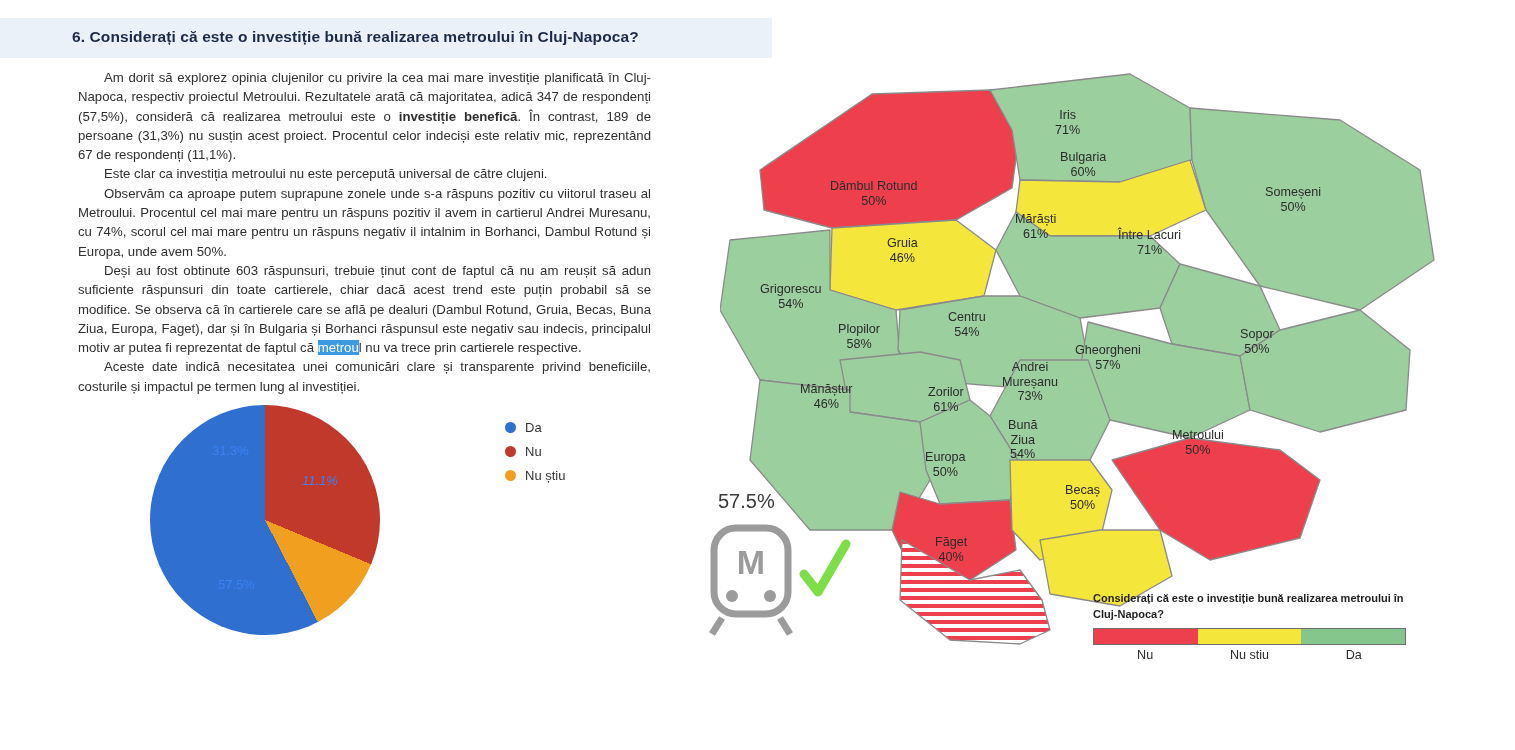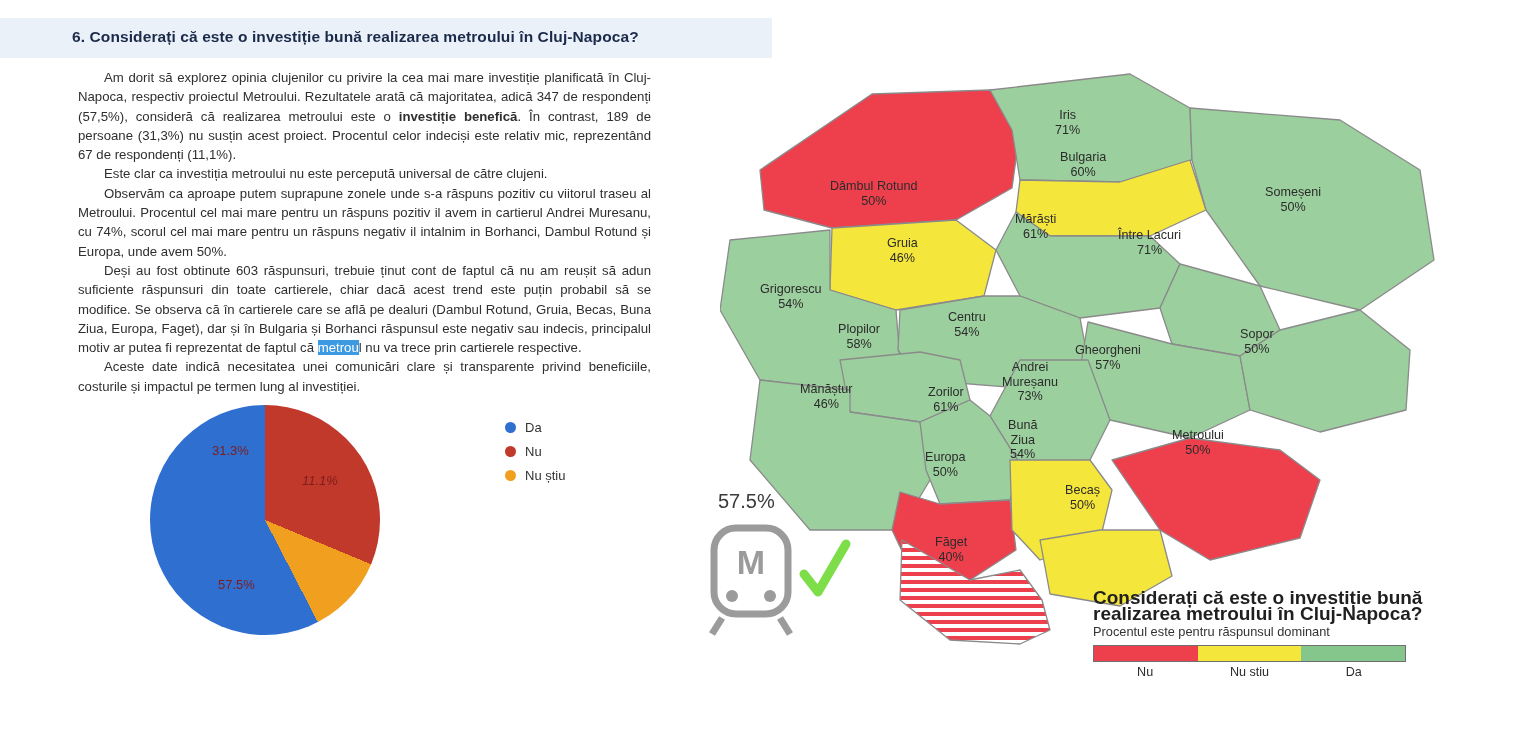--- a/index.html
+++ b/index.html
@@ -81,21 +81,21 @@
       conic-gradient(
         from 0deg,
         #c0392b 0deg 112.68deg,
         #f0a01e 112.68deg 152.64deg,
         #2f6fd0 152.64deg 360deg
       );
   }
   .pie-label {
     position: absolute;
     font-size: 13px;
-    color: #7f1d1d;
+    color: #3b82f6;
     font-weight: normal;
     white-space: nowrap;
   }
   .pie-label.da   { left: 68px;  top: 172px; }
   .pie-label.nu   { left: 62px;  top: 38px;  }
   .pie-label.nust { left: 152px; top: 68px; font-style: italic;  }
 
   .legend {
     position: absolute;
     left: 355px;
@@ -153,21 +153,21 @@
   }
 
   
   .map-legend {
     position: absolute;
     left: 1093px;
     top: 590px;
     width: 340px;
   }
   .map-legend-title {
-    font-size: 19px;
+    font-size: 11px;
     font-weight: bold;
     color: #1f1f1f;
     line-height: 16px;
     width: 330px;
   }
   .map-legend-sub {
     font-size: 12.8px;
     color: #333;
     margin-top: 2px;
   }
@@ -376,21 +376,20 @@
         <circle cx="32" cy="78" r="6" fill="#9b9b9b" stroke="none"></circle>
         <circle cx="70" cy="78" r="6" fill="#9b9b9b" stroke="none"></circle>
       </g>
       <text x="51" y="56" text-anchor="middle" font-family="Liberation Sans, sans-serif" font-size="34" font-weight="bold" fill="#9b9b9b">M</text>
       <path d="M104 56 L118 74 L146 26" stroke="#7ede4a" stroke-width="9" fill="none" stroke-linecap="round" stroke-linejoin="round"></path>
     </svg>
   </div>
 
   <div class="map-legend">
     <div class="map-legend-title">Considerați că este o investiție bună realizarea metroului în Cluj-Napoca?</div>
-    <div class="map-legend-sub">Procentul este pentru răspunsul dominant</div>
     <div class="legend-bar">
       <div class="legend-seg" style="background:#ee3f4d"></div>
       <div class="legend-seg" style="background:#f5e63c"></div>
       <div class="legend-seg" style="background:#85c68c"></div>
     </div>
     <div class="legend-bar-labels">
       <span>Nu</span>
       <span>Nu stiu</span>
       <span>Da</span>
     </div>

